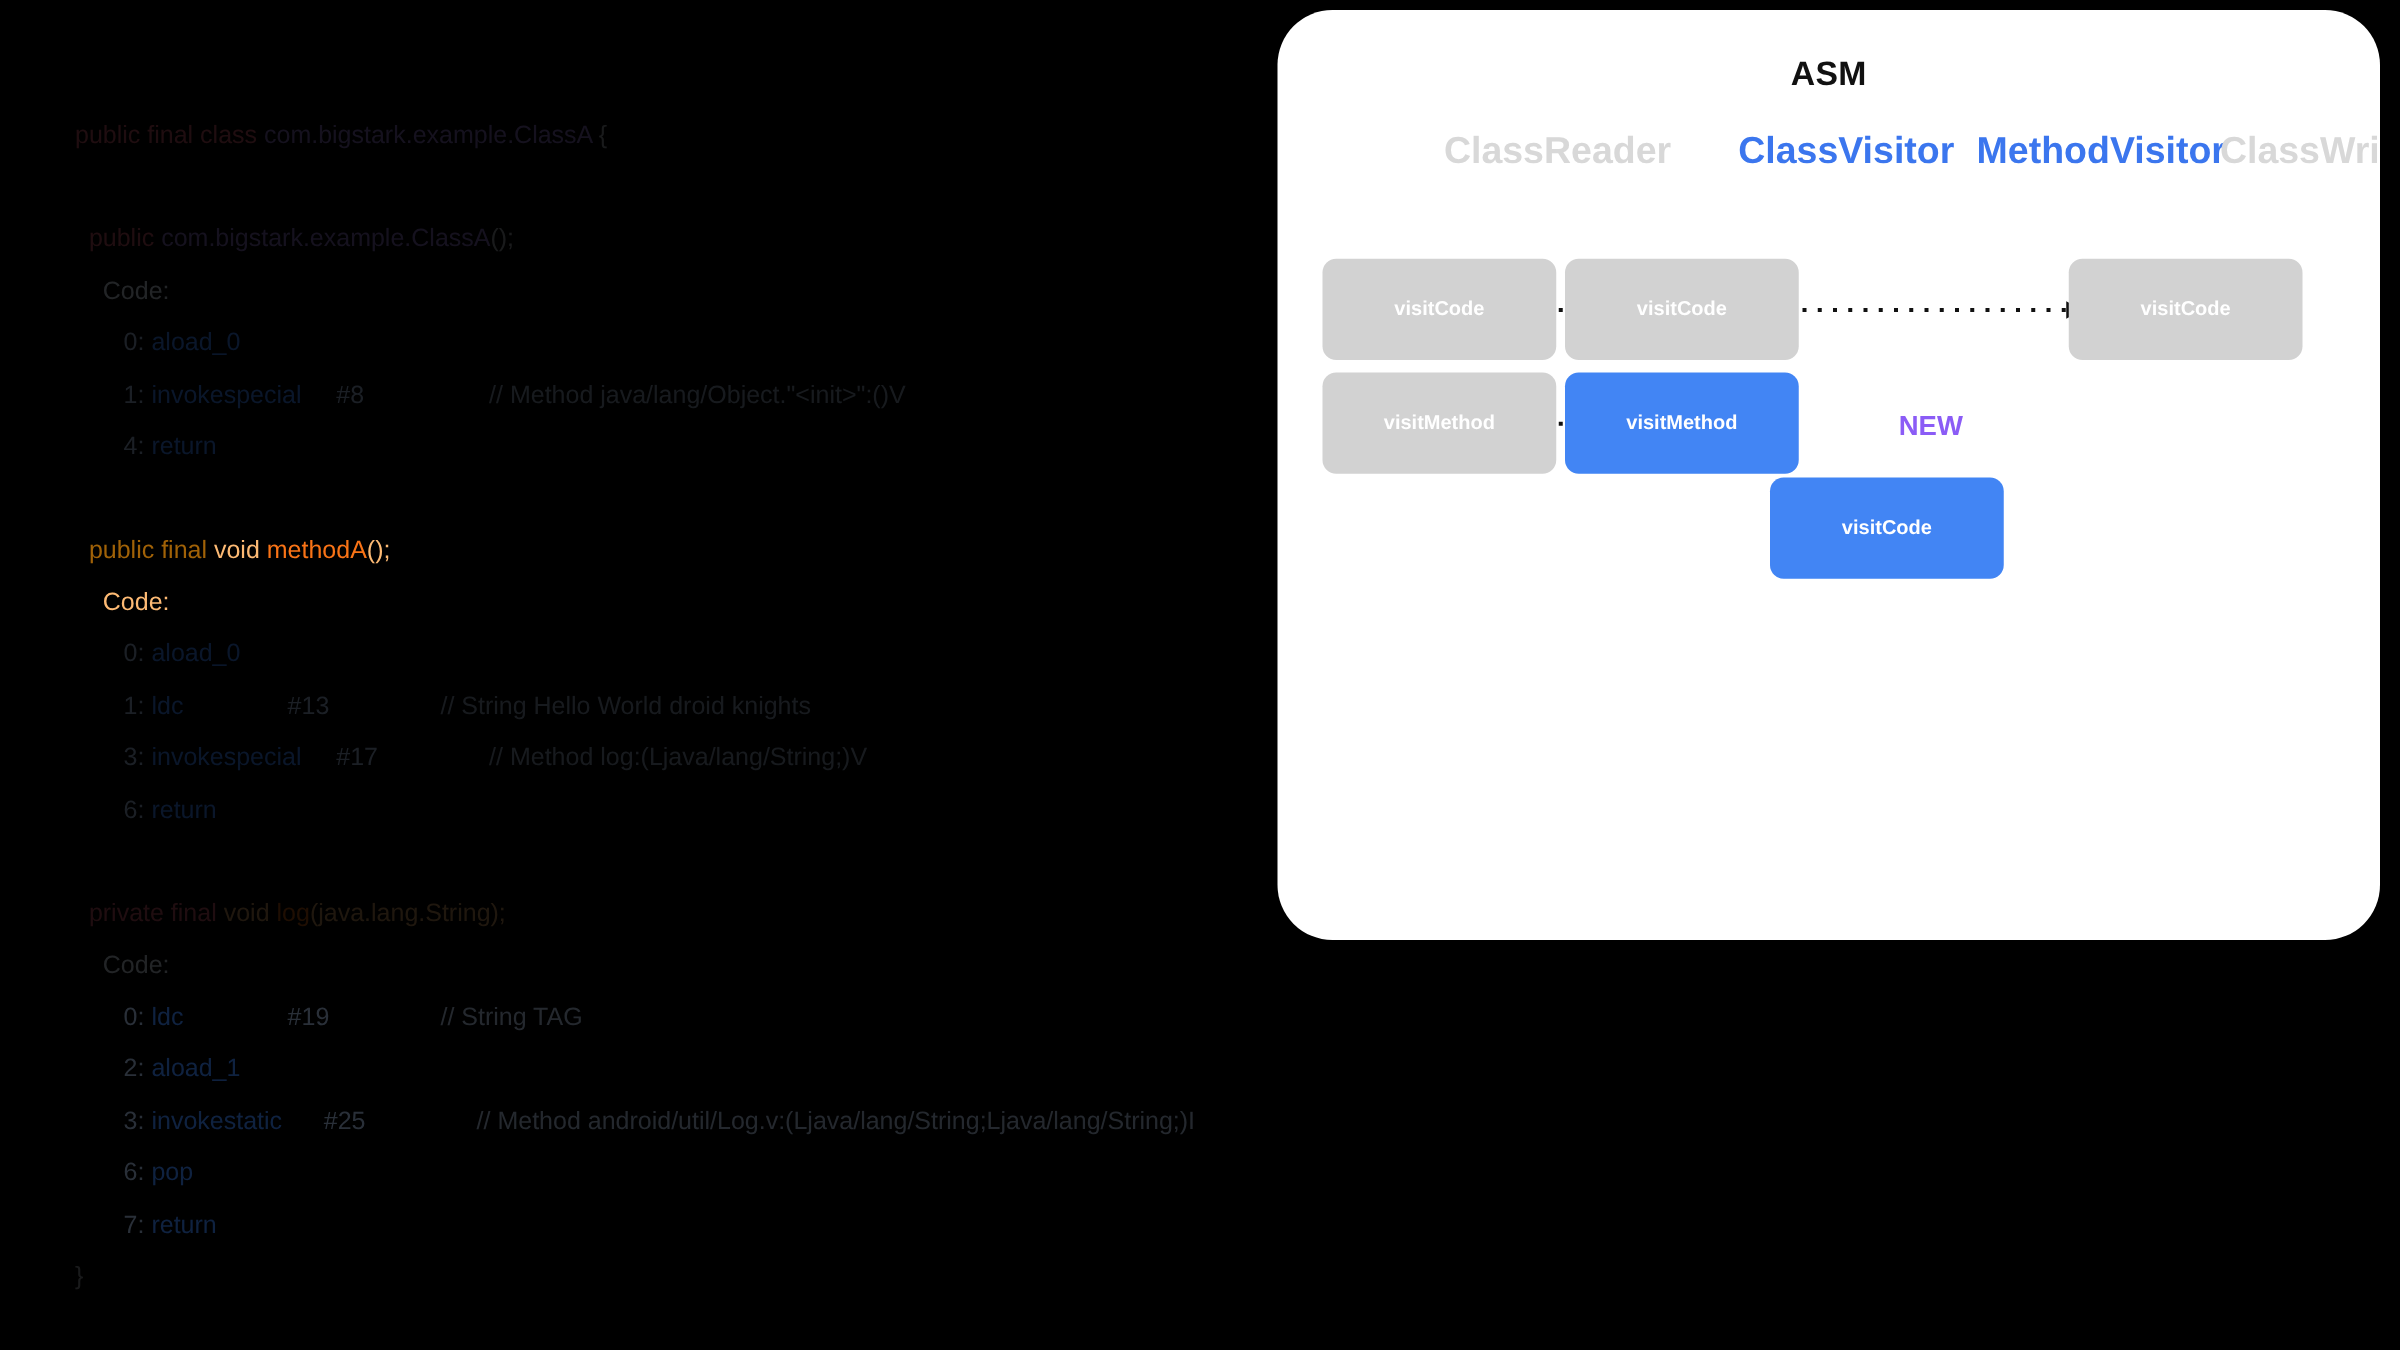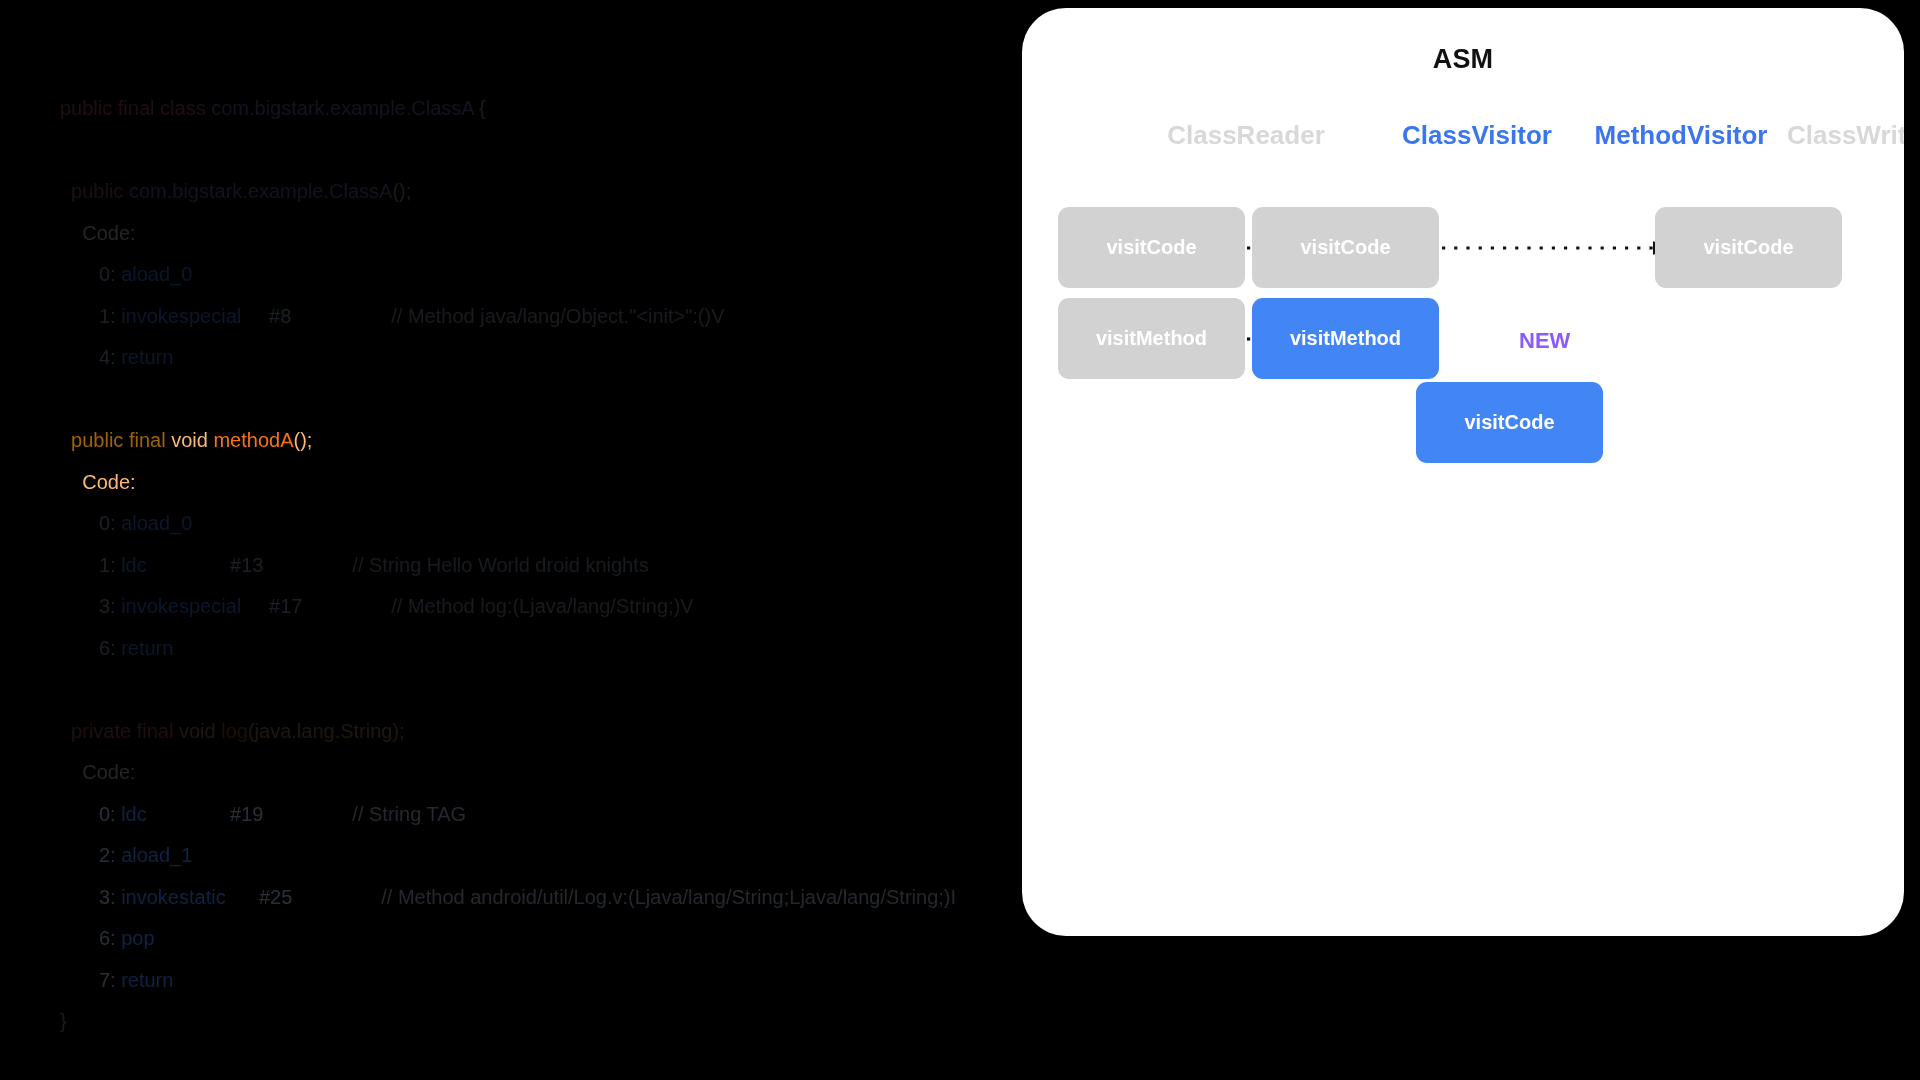--- a/index.html
+++ b/index.html
@@ -57,21 +57,21 @@
   .t-comment { color: #8b9bb0; }
   .t-label   { color: #c9d4e2; }
   .t-brace   { color: #cfd6df; }
 
   
   #asm-card {
     position: absolute;
     left: 1022px;
     top: 8px;
     width: 882px;
-    height: 928px;
+    height: 744px;
     background: #ffffff;
     border-radius: 44px;
     box-shadow: 0 0 0 0 rgba(0,0,0,0);
     overflow: hidden;
   }
   #asm-title {
     position: absolute;
     top: 36px;
     left: 0;
     width: 100%;
@@ -85,22 +85,22 @@
   
   #asm-columns {
     position: absolute;
     top: 96px;
     left: 0;
     width: 882px;
     height: 34px;
   }
   .col-head {
     position: absolute;
-    top: 16px;
-    font-size: 26px;
+    top: 0;
+    font-size: 30px;
     font-weight: bold;
     text-align: center;
     white-space: nowrap;
     transform: translateX(-50%);
   }
   .col-inactive { color: #d8d8d8; }
   .col-active   { color: #3b76ee; margin-left: 28px; }
 
   
   #asm-diagram {
@@ -109,21 +109,21 @@
     left: 0;
     width: 882px;
     height: 1055px;
   }
   .node {
     position: absolute;
     border-radius: 11px;
     display: flex;
     align-items: center;
     justify-content: center;
-    font-size: 20px;
+    font-size: 16px;
     font-weight: bold;
     color: #ffffff;
     white-space: nowrap;
     box-sizing: border-box;
   }
   .node-gray { background: #d2d2d2; }
   .node-blue { background: #4285f4; }
 
   .plain-label {
     position: absolute;

